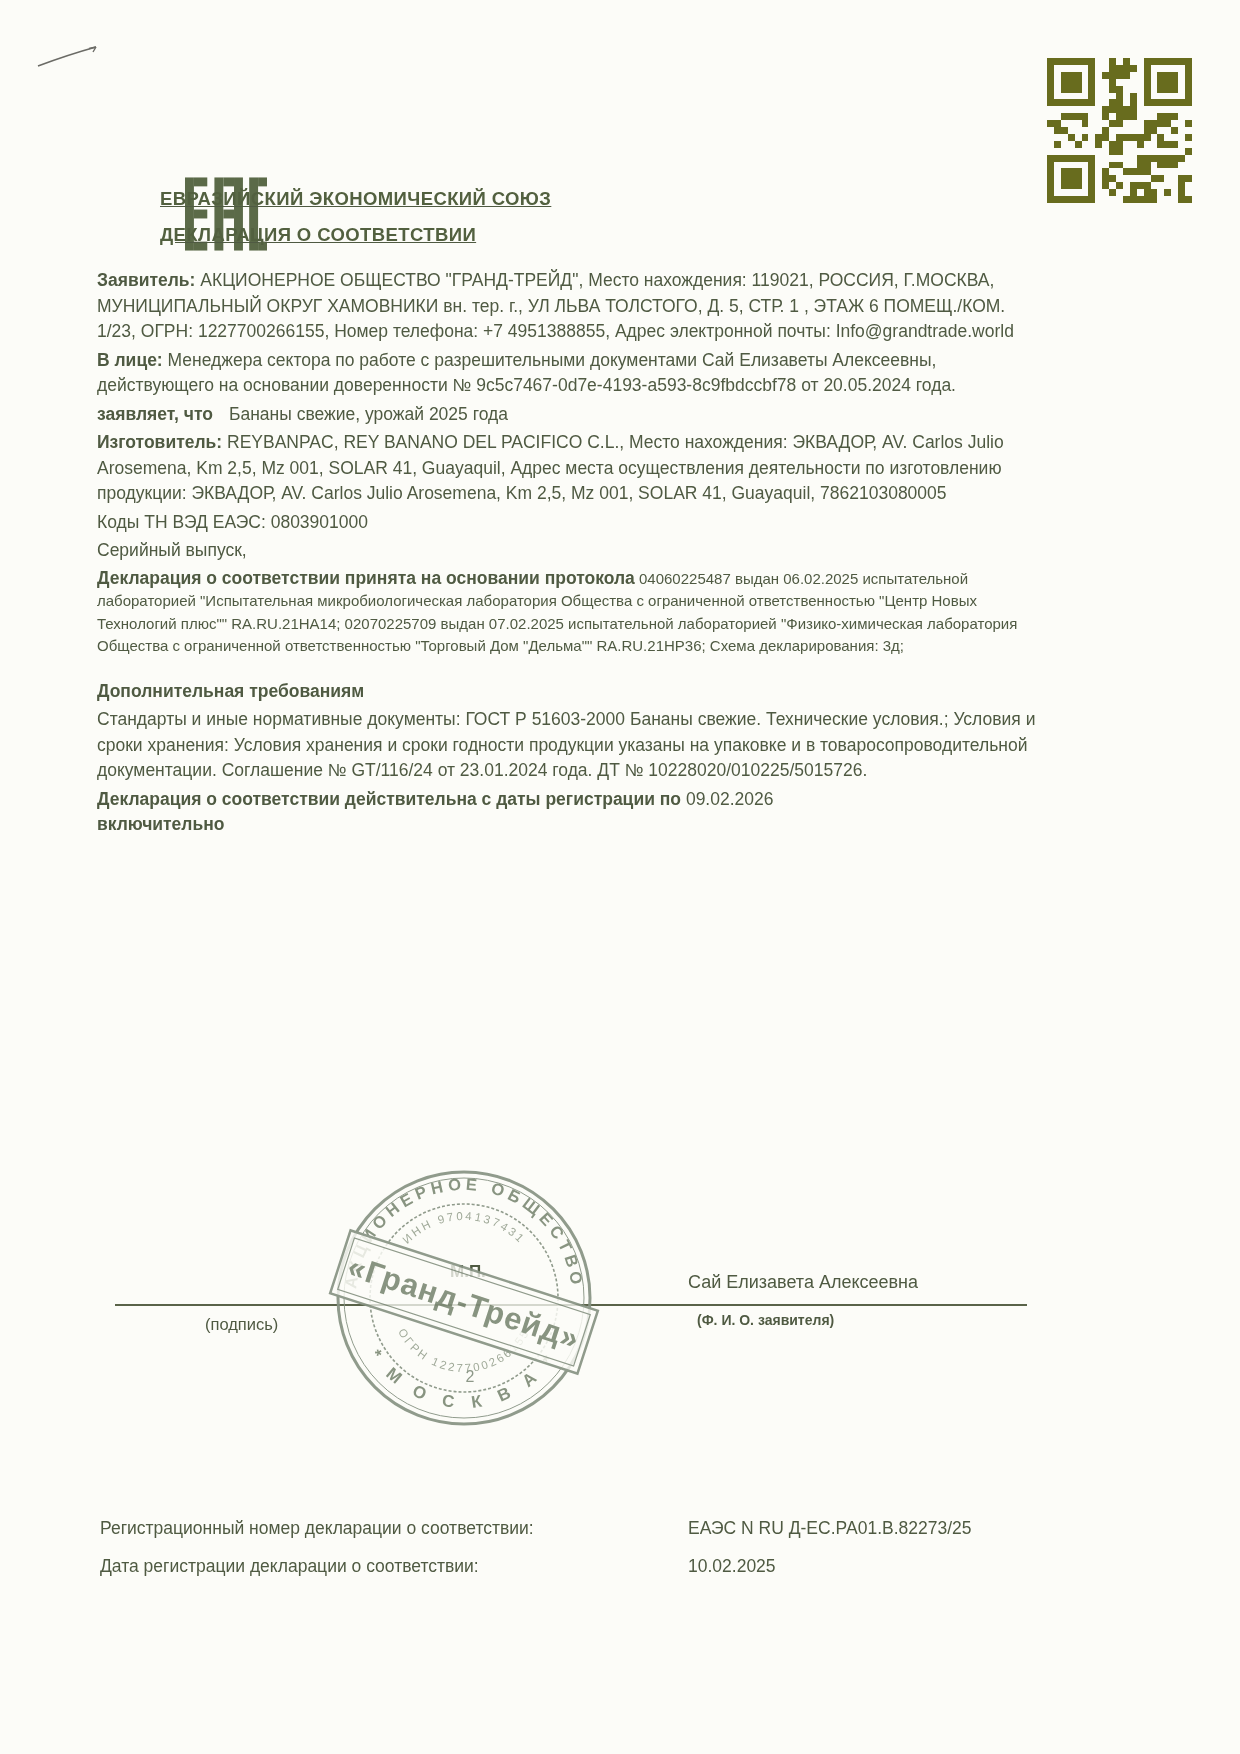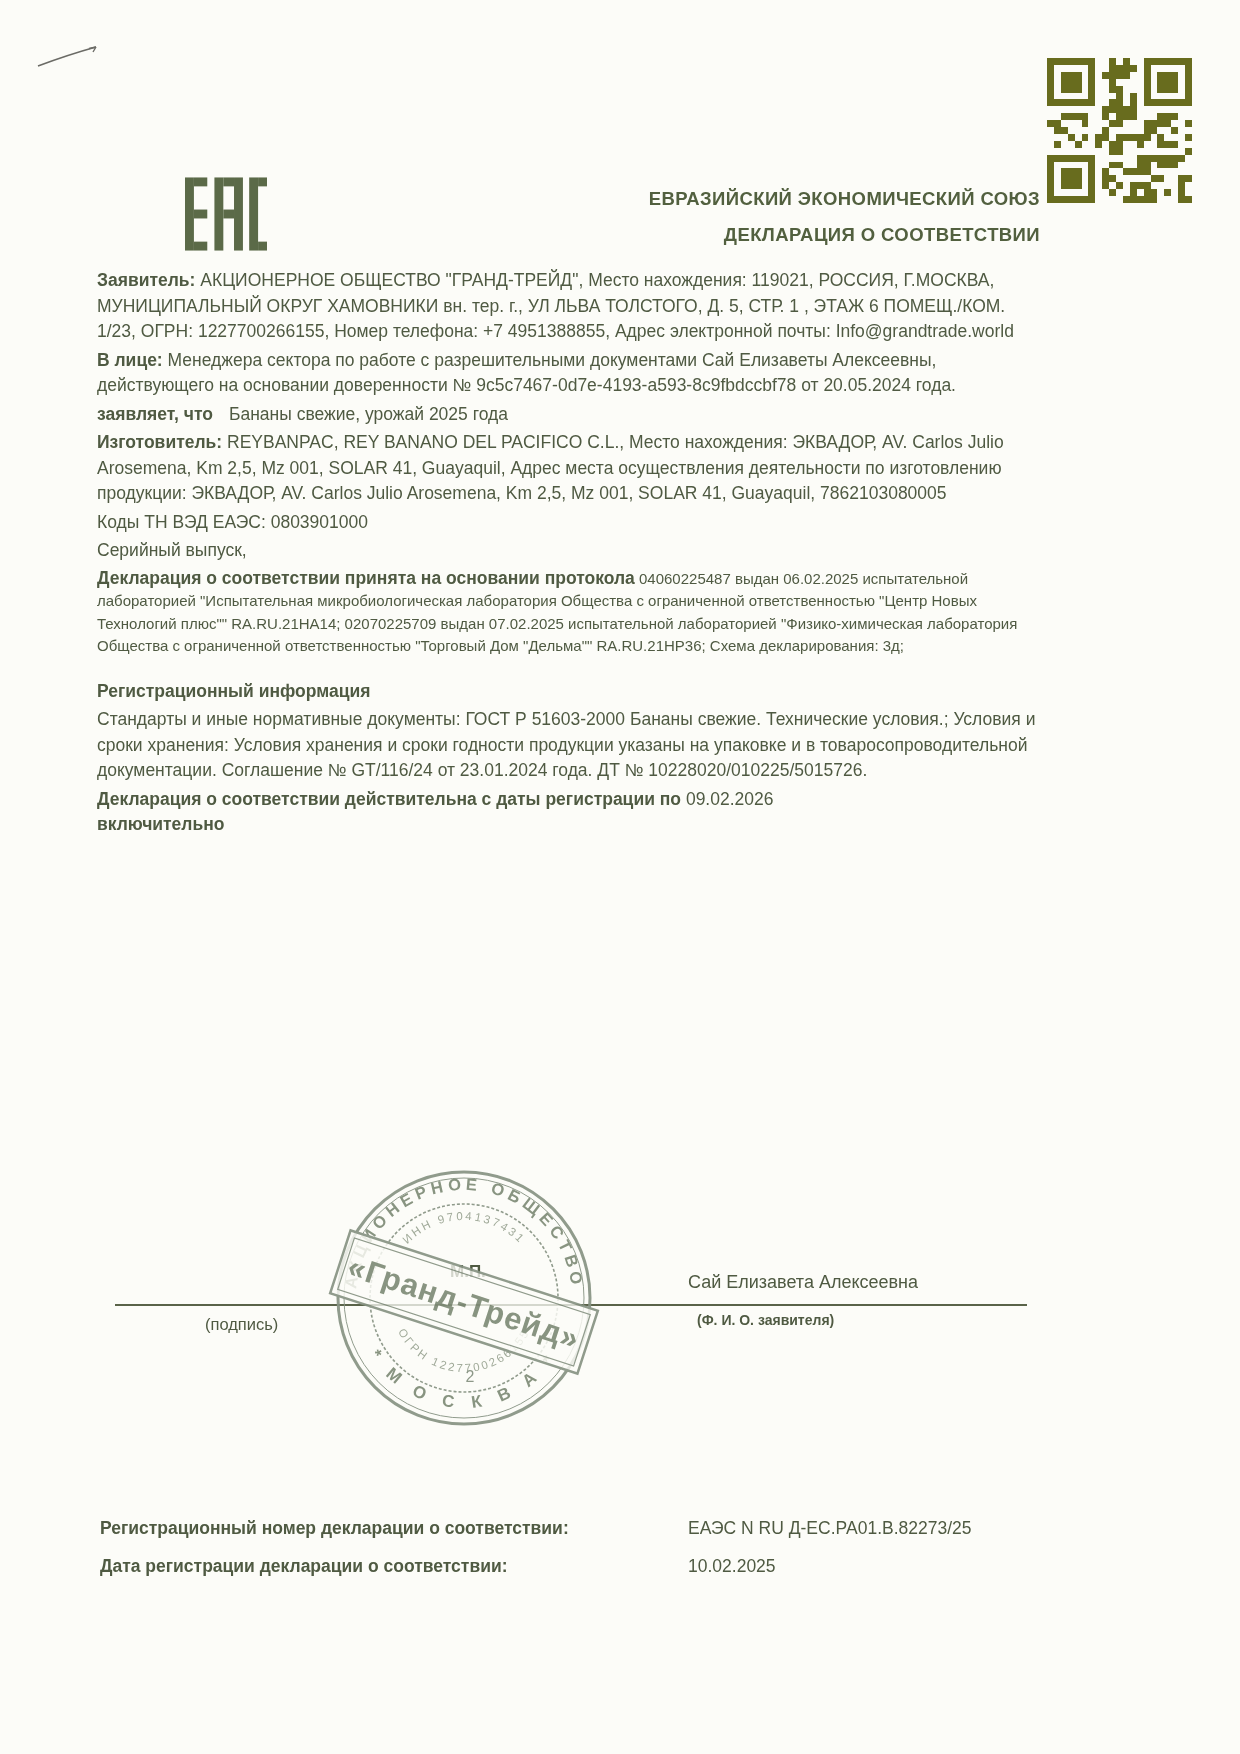--- a/index.html
+++ b/index.html
@@ -5,21 +5,21 @@
   html,body { margin:0; padding:0; background:#e8e8e4; }
   .page {
     position:relative; width:1240px; height:1754px; margin:0 auto;
     background:#fcfcf8; overflow:hidden;
     font-family:"Liberation Sans", sans-serif; color:#4f5a42;
   }
   
   .pen-mark { position:absolute; left:34px; top:38px; }
   .eac-logo { position:absolute; left:185px; top:172px; width:82px; height:84px; }
   .qr { position:absolute; left:1047px; top:58px; width:145px; height:145px; }
-  .titles { position:absolute; left:160px; top:188px; width:880px; text-align:right; }
+  .titles { position:absolute; left:160px; top:188px; width:880px; text-align:left;text-decoration:underline; }
   .title-1 { font-size:18.5px; font-weight:bold; letter-spacing:.4px; color:#52603f; }
   .title-2 { font-size:18.5px; font-weight:bold; letter-spacing:.4px; color:#52603f; margin-top:14px; }
 
   
   .body-copy { position:absolute; left:97px; top:268px; width:948px; }
   .body-copy p { margin:0 0 3px 0; font-size:17.5px; line-height:25.5px; }
   .body-copy b { font-weight:bold; }
   p.declares .lead { margin-right:16px; }
   p.complies { margin-bottom:16px; }
   p.complies .lead { margin-right:10px; }
@@ -33,21 +33,21 @@
   .mp { position:absolute; left:450px; top:1262px; font-size:17px; font-weight:bold; }
   .sig-caption { position:absolute; left:205px; top:1315px; font-size:16.5px; }
   .fio-name { position:absolute; left:688px; top:1272px; font-size:18px; }
   .fio-caption { position:absolute; left:697px; top:1312px; font-size:14px; font-weight:bold; }
   .stamp { position:absolute; left:322px; top:1150px; width:285px; height:300px; opacity:.92; }
   .stamp text { font-family:"Liberation Sans", sans-serif; }
 
   
   .reg { position:absolute; left:100px; top:1518px; width:1040px; }
   .reg-row { display:flex; margin-bottom:17px; }
-  .reg-label { width:588px; font-size:17.5px; font-weight:bold; }
+  .reg-label { width:588px; font-size:17.5px; font-weight:normal; }
   .reg-value { font-size:17.5px;text-align:center; }
 </style>
 </head>
 <body>
 
 <div class="page">
 
   <svg class="pen-mark" width="72" height="36" viewBox="0 0 72 36">
     <path d="M4 28 C 20 22, 44 14, 62 9" stroke="#6b6b66" stroke-width="1.6" fill="none"></path>
     <path d="M62 9 l -7 1.5 M62 9 l -3 5" stroke="#6b6b66" stroke-width="1.4" fill="none"></path>
@@ -221,21 +221,21 @@
     <p class="declares"><b class="lead">заявляет, что</b><span>Бананы свежие, урожай 2025 года</span></p>
 
     <p><b class="lead">Изготовитель:</b> <span>REYBANPAC, REY BANANO DEL PACIFICO C.L., Место нахождения: ЭКВАДОР, AV. Carlos Julio Arosemena, Km 2,5, Mz 001, SOLAR 41, Guayaquil, Адрес места осуществления деятельности по изготовлению продукции: ЭКВАДОР, AV. Carlos Julio Arosemena, Km 2,5, Mz 001, SOLAR 41, Guayaquil, 7862103080005</span></p>
 
     <p>Коды ТН ВЭД ЕАЭС: 0803901000</p>
     <p>Серийный выпуск,</p>
 
 
     <p class="basis"><b class="lead">Декларация о соответствии принята на основании протокола</b> <span>04060225487 выдан 06.02.2025 испытательной лабораторией "Испытательная микробиологическая лаборатория Общества с ограниченной ответственностью "Центр Новых Технологий плюс"" RA.RU.21НА14; 02070225709 выдан 07.02.2025  испытательной лабораторией "Физико-химическая лаборатория Общества с ограниченной ответственностью "Торговый Дом "Дельма"" RA.RU.21НР36; Схема декларирования: 3д;</span></p>
 
-    <p><b>Регистрационный информация</b></p>
+    <p><b>Дополнительная требованиям</b></p>
     <p>Стандарты и иные нормативные документы: ГОСТ Р 51603-2000 Бананы свежие. Технические условия.; Условия и сроки хранения: Условия хранения и сроки годности продукции указаны на упаковке и в товаросопроводительной документации. Соглашение № GT/116/24 от 23.01.2024 года. ДТ № 10228020/010225/5015726.</p>
 
     <p class="validity"><span>Декларация о соответствии действительна с даты регистрации по</span><span class="date"> 09.02.2026</span><br><span>включительно</span></p>
   </div>
 
   <div class="sig-line"></div>
   <div class="mp">М.П.</div>
   <div class="sig-caption">(подпись)</div>
   <div class="fio-name">Сай Елизавета Алексеевна</div>
   <div class="fio-caption">(Ф. И. О. заявителя)</div>

